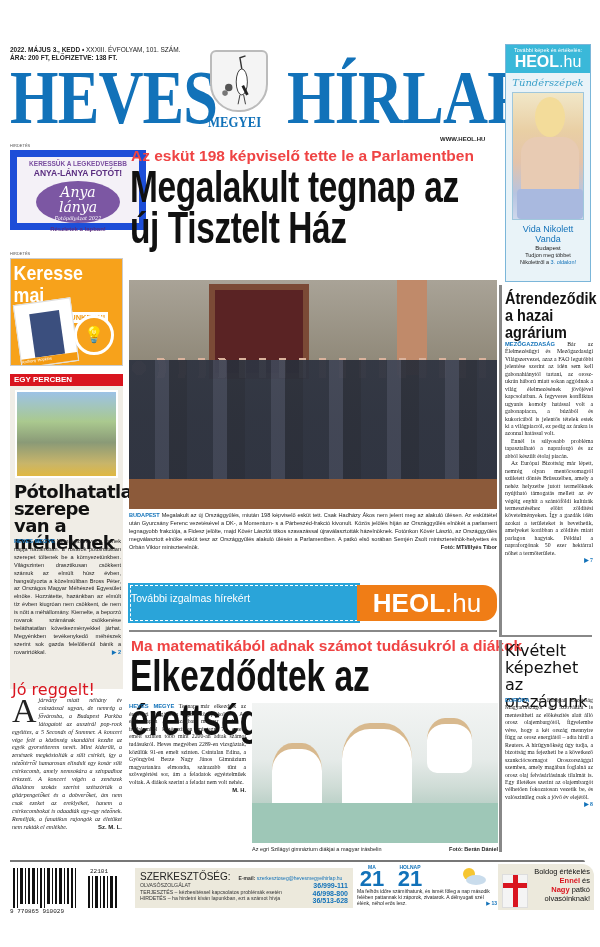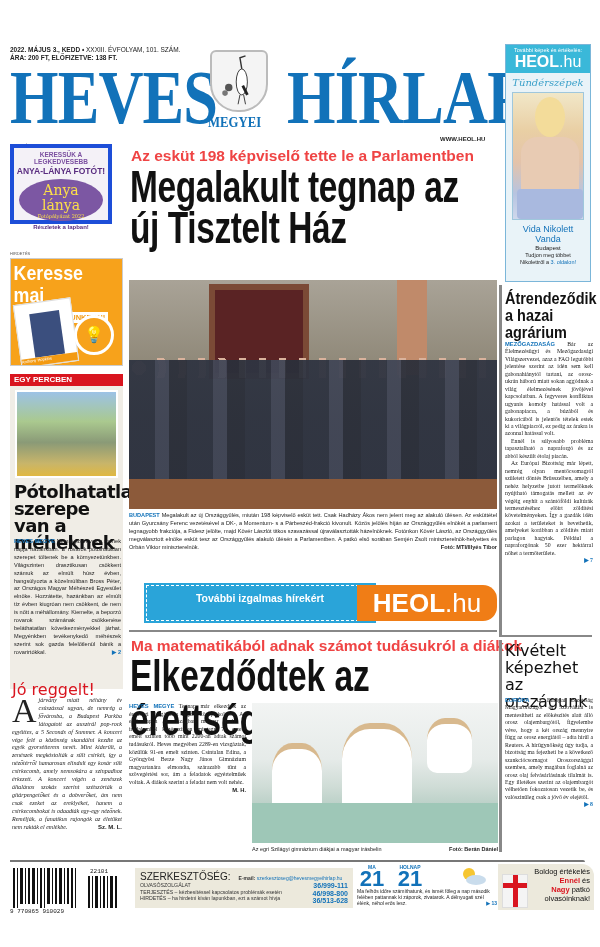--- a/index.html
+++ b/index.html
@@ -29,24 +29,24 @@
   .promo .photo .hair { position:absolute; left:22px; top:4px; width:30px; height:40px; border-radius: 50%; background:#f3dc9a; }
   .promo .photo .body { position:absolute; left:8px; top:44px; width:58px; height:56px; border-radius: 16px 16px 0 0; background:#e8cbb3; }
   .promo .photo .skirt { position:absolute; left:4px; top:96px; width:66px; height:30px; border-radius: 4px; background:#a9b9df; }
   .promo .name { text-align: center; color: #1272b9; font-size: 9px; line-height: 10px; margin-top: 4px; }
   .promo .city { text-align: center; font-size: 6px; margin-top: 1px; }
   .promo .more { text-align: center; font-size: 5.5px; line-height: 6.5px; margin-top: 1px; color: #222; }
   .promo .more .hl { color: #1272b9; }
 
   
   .ad-label { font-size: 4px; color: #555; }
-  .ad1 { left: 10px; top: 144px; width: 102px; height: 80px; border: 4px solid #1d4ed8; background: #f4f1f7; text-align: center; }
+  .ad1 { left: 10px; top: 150px; width: 136px; height: 80px; border: 7px solid #1d4ed8; background: #f4f1f7; text-align: center; }
   .ad1 .l1 { color: #7b4fa0; font-size: 6.5px; font-weight: bold; margin-top: 3px; }
   .ad1 .l2 { color: #5a2d80; font-size: 8.5px; font-weight: bold; margin-top: 1px; }
-  .ad1 .oval { margin: 3px auto 0; width: 84px; height: 42px; border-radius: 50%; background: #7c57a3; color: #fde047; font-family: "DejaVu Serif", serif; font-size: 14px; line-height: 15px; padding-top: 4px; }
+  .ad1 .oval { margin: 3px auto 0; width: 84px; height: 42px; border-radius: 50%; background: #7c57a3; color: #ffffff; font-family: "DejaVu Serif", serif; font-style: italic; font-size: 14px; line-height: 15px; padding-top: 4px; }
   .ad1 .oval .yr { font-size: 5px; display: block; line-height: 6px; }
   .ad1 .l3 { color: #5a2d80; font-size: 6px; font-weight: bold; margin-top: 3px; }
   .ad2 { left: 10px; top: 258px; width: 113px; height: 108px; border: 1px solid #ccc; background: #f7a21b; overflow: hidden; }
   .ad2 .t1 { color: #fff; font-weight: bold; font-size: 21px; line-height: 22px; padding-left: 3px; margin-top: 3px; transform: scaleX(0.85); transform-origin: left; }
   .ad2 .t2 { margin-left: 20px; background: #fff; color: #f39a12; font-size: 7.5px; font-weight: bold; padding: 1px 3px; display: inline-block; }
   .ad2 .mag { position: absolute; left: 6px; top: 42px; width: 58px; height: 64px; background: #fff; border: 1px solid #ddd; transform: rotate(-8deg); }
   .ad2 .mag .m1 { position:absolute; left:14px; top:10px; width:30px; height:44px; background:#3b4f7e; }
   .ad2 .mag .m2 { position:absolute; left:0; bottom:0; width:100%; height:8px; background:#f39a12; font-size:4px; color:#fff; }
   .ad2 .bulb { position: absolute; right: 8px; top: 56px; width: 40px; height: 40px; border-radius: 50%; background: #f7a21b; border: 3px solid #fff; color: #fff; text-align:center; font-size: 16px; line-height: 34px; }
 
@@ -71,21 +71,21 @@
   .main-kicker { left: 131px; top: 147px; }
   .main-title { left: 130px; top: 166px; font-weight: bold; font-size: 44px; line-height: 41px; color: #111; transform: scaleX(0.76); transform-origin: left top; letter-spacing: -0.5px; width: 480px; }
   .main-photo { left: 129px; top: 280px; width: 368px; height: 229px; overflow: hidden; background: linear-gradient(180deg,#a9a397 0%,#8d8676 40%,#5e5a52 60%,#3c3d44 100%); }
   .main-photo .curtain { position:absolute; left:80px; top:4px; width:100px; height:95px; background:#5a2324; border:6px solid #7b4a36; }
   .main-photo .pillar { position:absolute; left:268px; top:0; width:30px; height:95px; background:#c08a6a; }
   .main-photo .bench { position:absolute; left:0; bottom:0; width:100%; height:30px; background:#8c5a3a; }
   .main-photo .suits { position:absolute; left:0; top:80px; width:100%; height:130px; background: repeating-linear-gradient(90deg,#2f3441 0 26px,#414656 26px 40px,#2b2f3a 40px 58px); opacity:.95; }
   .main-photo .faces { position:absolute; left:0; top:78px; width:100%; height:20px; background: repeating-radial-gradient(circle at 10px 10px,#d9b29c 0 7px,transparent 7px 20px); }
   .main-caption { left: 129px; top: 512px; width: 368px; }
   .heol-banner { left: 129px; top: 585px; width: 368px; height: 36px; }
-  .heol-banner .left { position:absolute; left:17px; top:0; width:228px; height:36px; background:#2aa4d9; border:1.5px dashed #fff; outline: 2px solid #2aa4d9; color:#fff; text-align:center; font-size:10.5px; line-height:12px; padding-top:6px;font-weight:bold; }
+  .heol-banner .left { position:absolute; left:1px; top:0; width:228px; height:36px; background:#2aa4d9; border:1.5px dashed #fff; outline: 2px solid #2aa4d9; color:#fff; text-align:left; font-size:10.5px; line-height:12px; padding-top:6px; }
   .heol-banner .right { position:absolute; left:228px; top:0; width:140px; height:36px; background:#f07d16; border-radius: 0 14px 14px 0; color:#fff; font-weight:bold; font-size:26px; line-height:36px; text-align:center; }
   .heol-banner .right .hu { font-weight: normal; }
   .sep { height: 2px; background: #888; }
   .sep1 { left: 129px; top: 630px; width: 368px; }
   .sec-kicker { left: 131px; top: 637px; }
   .sec-title { left: 130px; top: 654px; font-weight: bold; font-size: 44px; line-height: 44px; color: #111; transform: scaleX(0.76); transform-origin: left top; width: 480px; }
   .sec-body { left: 129px; top: 703px; width: 117px; }
   .sec-photo { left: 252px; top: 703px; width: 246px; height: 140px; background: linear-gradient(180deg,#f2f4f3 0%,#e6ebe9 40%,#cfdcd6 60%,#8fb7a8 100%); overflow: hidden; }
   .sec-photo .girl { position:absolute; border-radius: 40% 40% 10px 10px; background:#fff; border-top: 6px solid #d8b98e; }
   .sec-photo .desk { position:absolute; left:0; bottom:0; width:100%; height:40px; background:#9ec7b7; }

